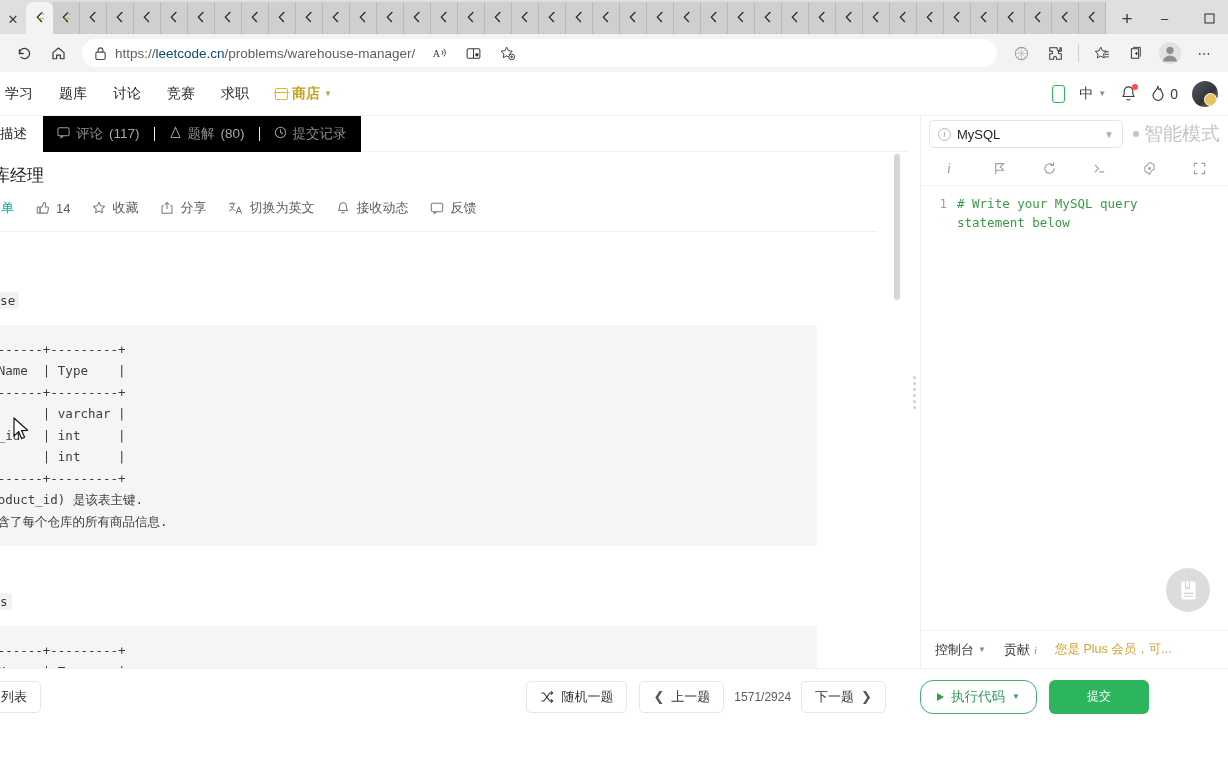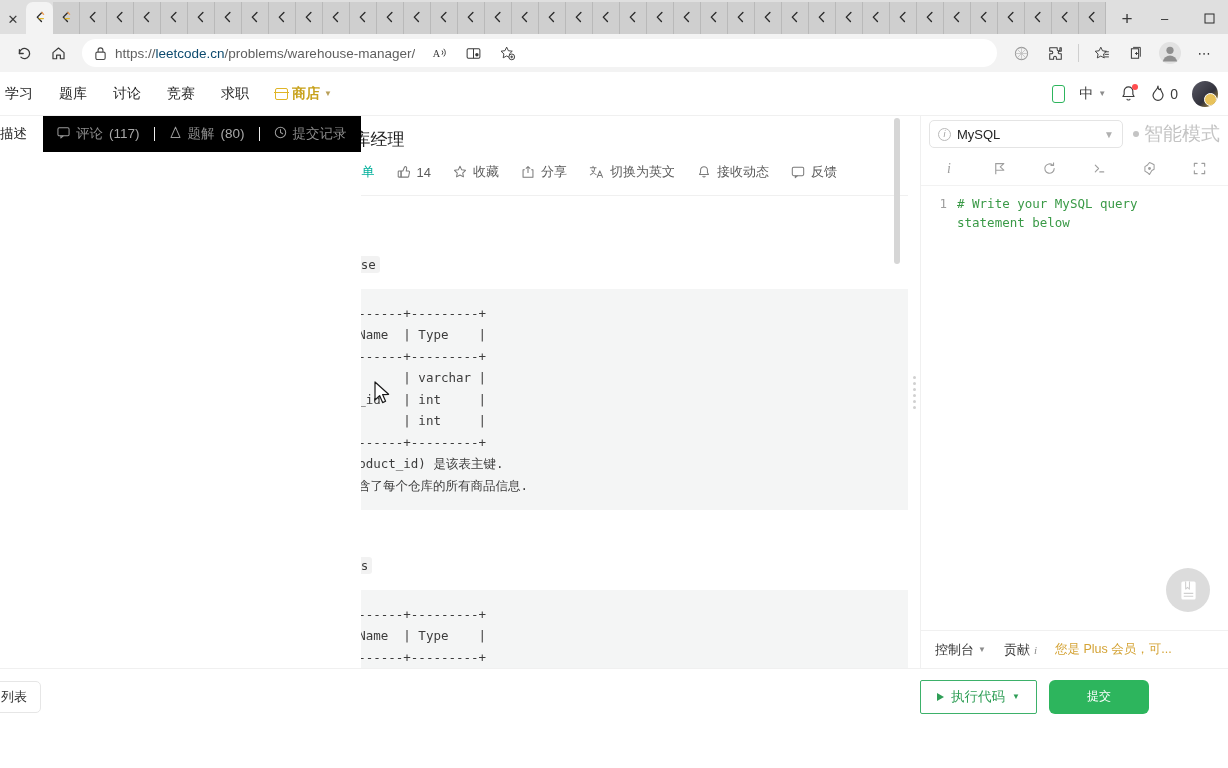--- a/index.html
+++ b/index.html
@@ -102,21 +102,21 @@
     width: 26px; height: 26px; border-radius: 50%;
     background: linear-gradient(135deg,#5a5a66 0%,#32323c 60%,#c8a23a 100%);
     position: relative; overflow: hidden;
   }
   .avatar:after{content:"";position:absolute;right:1px;bottom:1px;width:11px;height:11px;border-radius:50%;background:#e8c25a;border:1px solid #fff;}
 
   
   #main { display: flex; height: 552px; width: 1228px; background: #fff; }
 
   
-  #left-panel { width: 908px; position: relative; background: #fff; display: flex; flex-direction: row; }
+  #left-panel { width: 908px; position: relative; background: #fff; display: flex; flex-direction: column; }
   #desc-tabs {
     height: 36px; background: #fff; display: flex; align-items: center;
     border-bottom: 1px solid #f0f0f0; padding-left: 0;
   }
   .dtab {
     display: flex; align-items: center; gap: 6px; font-size: 13.5px;
     color: #8c8c8c; height: 36px; padding: 0 14px; position: relative;
   }
   .dtab.active { color: #1a1a1a; background: #fff; padding-left: 0; padding-right: 16px;}
   .dtab .cnt { color: #a8a8a8; }
@@ -215,21 +215,21 @@
   .fbtn {
     height: 32px; border: 1px solid #e6e6e6; border-radius: 5px; background: #fff;
     display: flex; align-items: center; gap: 7px; padding: 0 13px; font-size: 13px; color: #333;
   }
   #list-btn { margin-left: -26px; }
   #footer-center { margin-left: auto; display: flex; align-items: center; gap: 12px; padding-right: 22px; }
   .pager { display: flex; align-items: center; gap: 10px; }
   .pgnum { font-size: 12px; color: #5c5c5c; }
   #footer-right { flex: 1; display: flex; align-items: center; justify-content: flex-start; gap: 12px; padding-left: 12px;}
   #run-btn {
-    height: 34px; border: 1px solid #3db16a; border-radius: 2px; background: #fff;
+    height: 34px; border: 1px solid #3db16a; border-radius: 13px; background: #fff;
     display: flex; align-items: center; gap: 7px; padding: 0 16px;
     font-size: 13.5px; color: #2f9e56;
   }
   #submit-btn {
     height: 34px; border-radius: 6px; background: #2db55d; color: #fff;
     display: flex; align-items: center; justify-content: center;
     padding: 0 38px; font-size: 12px; border: none;
   }
   .tri { width: 0; height: 0; border-left: 7px solid #2f9e56; border-top: 4.5px solid transparent; border-bottom: 4.5px solid transparent; }
 
@@ -794,20 +794,40 @@
       <div class="plus-note">您是 Plus 会员，可...</div>
     </div>
   </div>
 </div>
 
 <div id="footer">
   <div id="footer-left">
     <div class="fbtn" id="list-btn">
       <span>目列表</span>
     </div>
+    <div id="footer-center">
+      <div class="fbtn">
+        <svg width="14" height="14" viewBox="0 0 15 15">
+            <path d="M1.5 3.2h2.6l6.4 8.6h2.9M1.5 11.8h2.6l6.4-8.6h2.9" fill="none" stroke="#333" stroke-width="1.2" stroke-linejoin="round"></path>
+            <path d="M11.6 1.4l1.9 1.8-1.9 1.8M11.6 10l1.9 1.8-1.9 1.8" fill="none" stroke="#333" stroke-width="1.2" stroke-linejoin="round"></path>
+          </svg>
+        <span>随机一题</span>
+      </div>
+      <div class="pager">
+        <div class="fbtn">
+          <span style="font-size:13px;color:#555;">❮</span>
+          <span>上一题</span>
+        </div>
+        <span class="pgnum">1571/2924</span>
+        <div class="fbtn">
+          <span>下一题</span>
+          <span style="font-size:13px;color:#555;">❯</span>
+        </div>
+      </div>
+    </div>
   </div>
   <div id="footer-right">
     <div id="run-btn">
       <span class="tri"></span>
       <span>执行代码</span>
       <span style="font-size:8px;color:#2f9e56;">▼</span>
     </div>
     <div id="submit-btn">
       <span>提交</span>
     </div>

